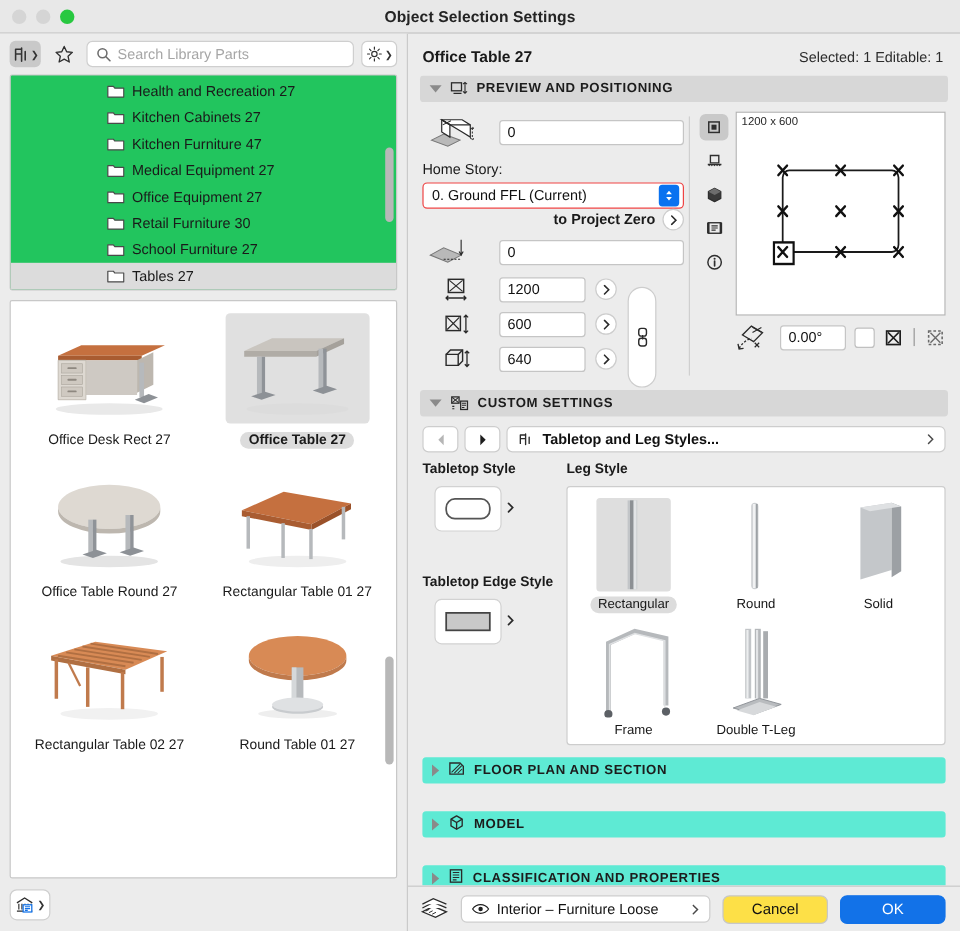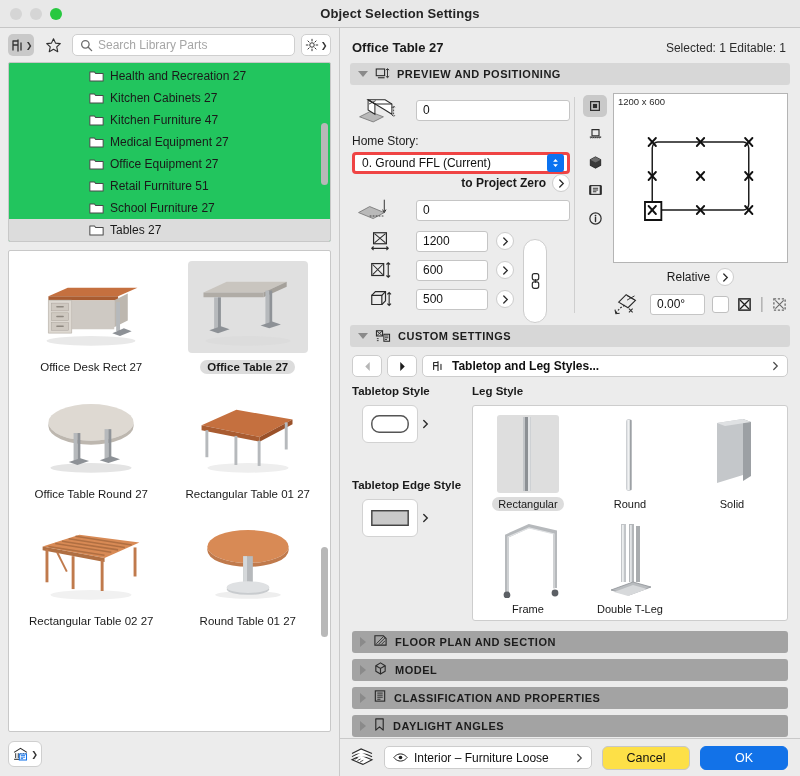--- a/index.html
+++ b/index.html
@@ -95,39 +95,39 @@
                 padding: 12px 14px 8px 12px; }
   .obj-title { font-size: 13px; font-weight: bold; color: #1a1a1a; }
   .sel-info { font-size: 12px; color: #2c2c2c; }
 
   .right-scroll { flex: 1; overflow: hidden; padding: 0 10px; }
 
   .sect-head {
     height: 22px; background: #d7d7d7; border-radius: 3px; display: flex; align-items: center;
     gap: 7px; padding: 0 8px; margin-bottom: 8px;
   }
-  .sect-head.collapsed { background: #a3a3a3; margin-bottom: 6px; }
+  .sect-head.collapsed { background: #5eead4; margin-bottom: 23px; }
   .tri { width: 0; height: 0; }
   .tri-down { border-left: 5px solid transparent; border-right: 5px solid transparent; border-top: 6px solid #8a8a8a; }
   .tri-right { border-top: 5px solid transparent; border-bottom: 5px solid transparent; border-left: 6px solid #8a8a8a; }
   .sect-title { font-size: 11px; font-weight: bold; letter-spacing: .5px; color: #1c1c1c; }
 
   .pos-area { display: flex; gap: 0; padding: 0 2px 8px 2px; }
   .pos-left { width: 218px; }
   .pos-row { display: flex; align-items: center; gap: 8px; margin-bottom: 7px; }
   .icon-cell { width: 56px; display: flex; align-items: center; justify-content: center; flex: 0 0 56px; }
   .field {
     height: 21px; background: #fff; border: 1px solid #c5c5c5; border-radius: 3px;
     display: flex; align-items: center; padding: 0 6px; font-size: 12px; color: #111;
   }
   .field.w-full { flex: 1; }
   .field.w-num { width: 72px; }
   .label-sm { font-size: 12px; color: #1a1a1a; }
   .select {
-    height: 22px; background: #fff; border: 3px solid #ef4444; border-radius: 4px;
+    height: 22px; background: #fff; border: 1px solid #ef4444; border-radius: 4px;
     display: flex; align-items: center; justify-content: space-between; padding: 0 3px 0 7px;
     font-size: 12px; color: #111; width: 100%;
   }
   .stepper {
     width: 17px; height: 18px; background: #0a72f0; border-radius: 3px; display: flex;
     flex-direction: column; align-items: center; justify-content: center; gap: 2px;
   }
   .chev-btn {
     width: 18px; height: 18px; border-radius: 50%; background: #fff; border: 1px solid #cdcdcd;
     display: flex; align-items: center; justify-content: center; flex: 0 0 18px;
@@ -294,21 +294,21 @@
                 </svg>
               </span>
                  <span>Office Equipment 27</span>
             </div>
             <div class="tree-row">
               <span class="folder-ico">
                 <svg width="15" height="12" viewBox="0 0 16 13">
                   <path d="M.8 11.8V2.2h5l1.3 1.6h8.1v8z" fill="#fff" stroke="#4a4a4a" stroke-width="1.1" stroke-linejoin="round"></path>
                 </svg>
               </span>
-                 <span>Retail Furniture 51</span>
+                 <span>Retail Furniture 30</span>
             </div>
             <div class="tree-row">
               <span class="folder-ico">
                 <svg width="15" height="12" viewBox="0 0 16 13">
                   <path d="M.8 11.8V2.2h5l1.3 1.6h8.1v8z" fill="#fff" stroke="#4a4a4a" stroke-width="1.1" stroke-linejoin="round"></path>
                 </svg>
               </span>
                  <span>School Furniture 27</span>
             </div>
             <div class="tree-row selected">
@@ -564,21 +564,21 @@
 
             <div class="pos-row">
               <div class="icon-cell">
                 <svg width="24" height="22" viewBox="0 0 26 24">
                   <path d="M4 8h11v10H4z" fill="none" stroke="#2a2a2a" stroke-width="1.3"></path>
                   <path d="M4 8l4-4h11v10l-4 4" fill="none" stroke="#2a2a2a" stroke-width="1.3"></path>
                   <path d="M15 8l4-4" fill="none" stroke="#2a2a2a" stroke-width="1.3"></path>
                   <path d="M23 5v14M21 7l2-2 2 2M21 17l2 2 2-2" fill="none" stroke="#2a2a2a" stroke-width="1.2"></path>
                 </svg>
               </div>
-              <div class="field w-num">500</div>
+              <div class="field w-num">640</div>
               <span class="chev-btn">
                 <svg width="7" height="9" viewBox="0 0 8 10">
                     <path d="M2 1l4 4-4 4" fill="none" stroke="#2b2b2b" stroke-width="1.5" stroke-linecap="round"></path>
                   </svg>
               </span>
               <div class="link-col"></div>
             </div>
           </div>
 
           <div class="divider-v"></div>
@@ -633,28 +633,20 @@
                     <path d="M91 78l8 8M99 78l-8 8"></path>
                     <path d="M144 78l8 8M152 78l-8 8"></path>
                     <path d="M91 112l8 8M99 112l-8 8"></path>
                     <path d="M144 112l8 8M152 112l-8 8"></path>
                   </g>
                   <rect x="34" y="108" width="18" height="18" fill="#fff" stroke="#111" stroke-width="2"></rect>
                   <g stroke="#111" stroke-width="2.1" stroke-linecap="round">
                     <path d="M38 112l8 8M46 112l-8 8"></path>
                   </g>
                 </svg>
-              </div>
-              <div class="rel-row">
-                <span class="rel-txt">Relative</span>
-                <span class="chev-btn">
-                  <svg width="7" height="9" viewBox="0 0 8 10">
-                      <path d="M2 1l4 4-4 4" fill="none" stroke="#2b2b2b" stroke-width="1.5" stroke-linecap="round"></path>
-                    </svg>
-                </span>
               </div>
               <div class="rot-row">
                 <svg width="30" height="26" viewBox="0 0 32 28">
                   <path d="M14 4l10 6-8 8-10-6z" fill="none" stroke="#2a2a2a" stroke-width="1.2"></path>
                   <path d="M15 5l8 4.6M23 5.3L15 9.8" stroke="#2a2a2a" stroke-width="1"></path>
                   <path d="M3 24c3-5 7-8 11-9" fill="none" stroke="#2a2a2a" stroke-width="1.2" stroke-dasharray="2 1.6"></path>
                   <path d="M2 20l1 4.5L7 24" fill="none" stroke="#2a2a2a" stroke-width="1.2"></path>
                   <path d="M17 19l4 4M21 19l-4 4" stroke="#2a2a2a" stroke-width="1.1"></path>
                 </svg>
                 <div class="field" style="flex:1;">0.00°</div>

